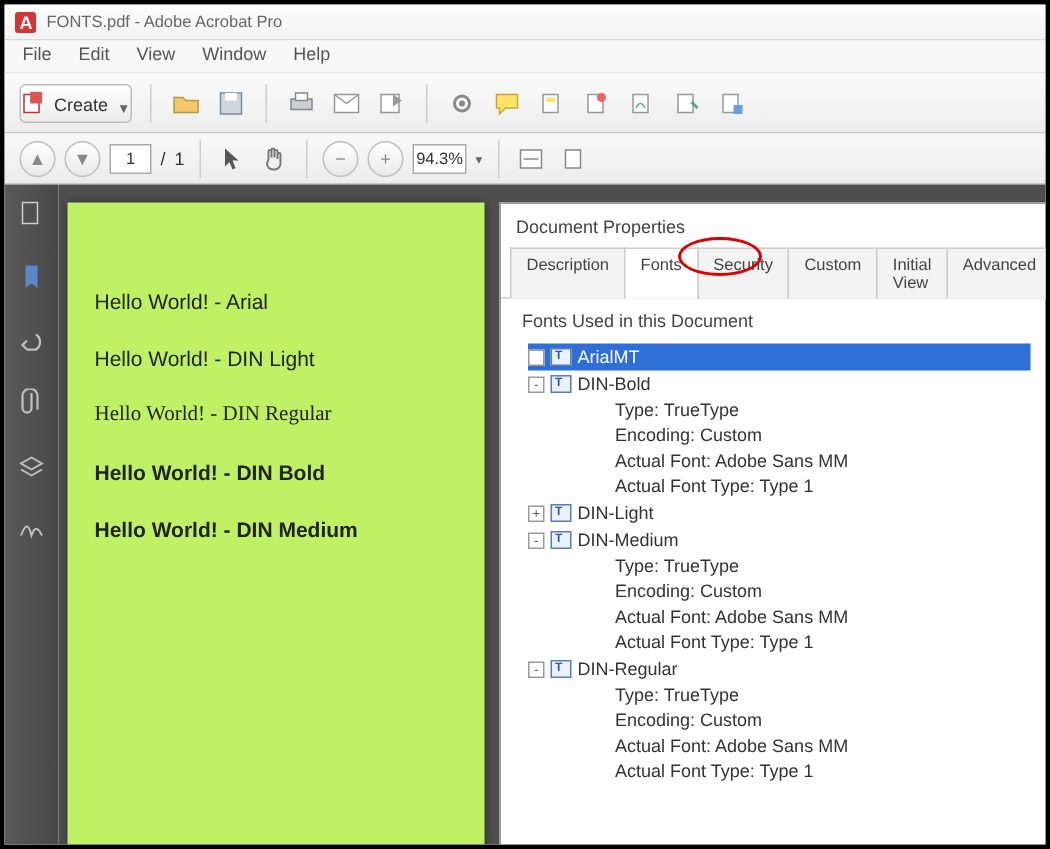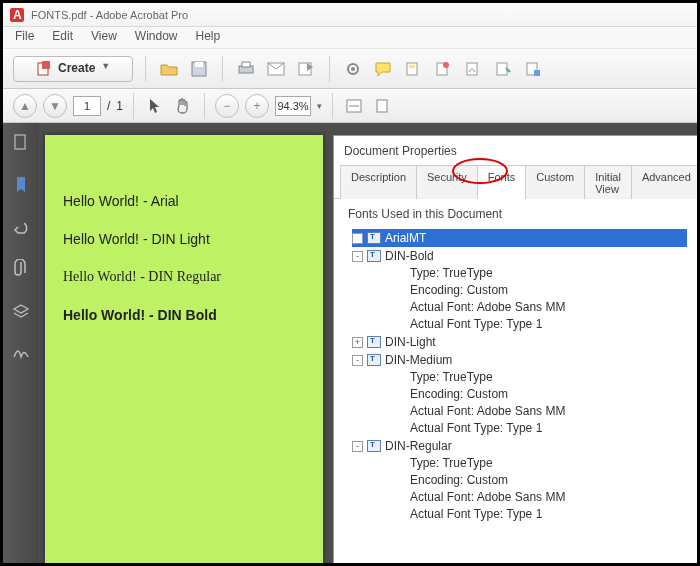--- a/index.html
+++ b/index.html
@@ -5,21 +5,21 @@
 *{box-sizing:border-box;margin:0;padding:0;font-family:"Segoe UI",Tahoma,sans-serif;font-size:12px;color:#333}
 body{background:#fff}
 .frame{width:700px;height:566px;border:3px solid #000;position:relative;overflow:hidden;background:#fff}
 .titlebar{height:24px;background:linear-gradient(#fdfdfd,#f3f3f3);border-bottom:1px solid #d8d8d8;display:flex;align-items:center;padding:0 6px;gap:6px}
 .app-icon{width:16px;height:16px;display:flex;align-items:center;justify-content:center}
 .title-txt{color:#666;font-size:11px}
 .menubar{height:22px;background:#f8f8f8;border-bottom:1px solid #e4e4e4;display:flex;align-items:flex-start;padding:0 4px;gap:2px}
 .menubar span{padding:2px 8px;color:#555;cursor:default}
 .toolbar{height:40px;background:linear-gradient(#fbfbfb,#ededed);border-bottom:1px solid #c8c8c8;display:flex;align-items:center;padding:0 10px;gap:8px}
 .sep{width:1px;height:26px;background:#cfcfcf;margin:0 4px}
-.create-btn{display:flex;align-items:flex-start;gap:6px;border:1px solid #bdbdbd;border-radius:4px;background:linear-gradient(#fff,#ececec);padding:4px 22px;font-weight:bold;color:#333}
+.create-btn{display:flex;align-items:flex-end;gap:6px;border:1px solid #bdbdbd;border-radius:4px;background:linear-gradient(#fff,#ececec);padding:4px 0;font-weight:normal;color:#333}
 .create-btn .chev{font-size:9px;color:#666}
 .tb-ic{width:22px;height:22px;display:flex;align-items:center;justify-content:center;color:#666}
 .navbar{height:34px;background:linear-gradient(#f9f9f9,#ececec);border-bottom:1px solid #c8c8c8;display:flex;align-items:center;padding:0 10px;gap:6px}
 .rnd{width:24px;height:24px;border:1px solid #bfbfbf;border-radius:50%;background:linear-gradient(#fff,#e9e9e9);display:flex;align-items:center;justify-content:center;color:#888}
 .pg-in{width:28px;height:20px;border:1px solid #aaa;text-align:center;font-size:11px;background:#fff}
 .zoom-in{width:36px;height:20px;border:1px solid #aaa;text-align:center;font-size:11px;background:#fff}
 .workspace{position:absolute;top:120px;left:0;right:0;bottom:0;display:flex}
 .sidebar{width:36px;background:linear-gradient(90deg,#5a5a5a,#474747);display:flex;flex-direction:column;align-items:center;padding-top:10px;gap:22px;color:#ddd}
 .sidebar .sic{width:20px;height:20px;display:flex;align-items:center;justify-content:center;opacity:.9}
 .doc-area{flex:1;background:#4e4e4e;position:relative}
@@ -222,28 +222,29 @@
           </svg>
         </span>
     </div>
 
     <div class="doc-area">
       <div class="page">
         <p class="p-arial">Hello World! - Arial</p>
         <p class="p-light">Hello World! - DIN Light</p>
         <p class="p-reg">Hello World! - DIN Regular</p>
         <p class="p-bold">Hello World! - DIN Bold</p>
+        <p class="p-med">Hello World! - DIN Medium</p>
       </div>
 
       <div class="panel">
         <div class="panel-title">Document Properties</div>
         <div class="tabs" style="position:relative">
           <div class="tab">Description</div>
+          <div class="tab active">Fonts</div>
           <div class="tab">Security</div>
-          <div class="tab active">Fonts</div>
           <div class="tab">Custom</div>
           <div class="tab">Initial View</div>
           <div class="tab">Advanced</div>
           <div class="circle" style="left:118px;top:-6px"></div>
         </div>
         <div class="section-label">Fonts Used in this Document</div>
 
         <div class="tree">
           <div class="tree-row sel">
             <span class="exp">+</span>

